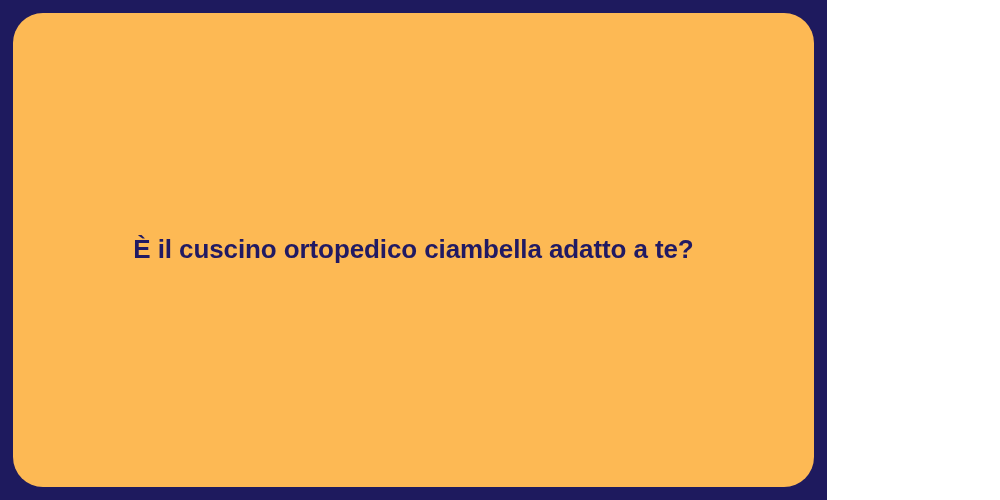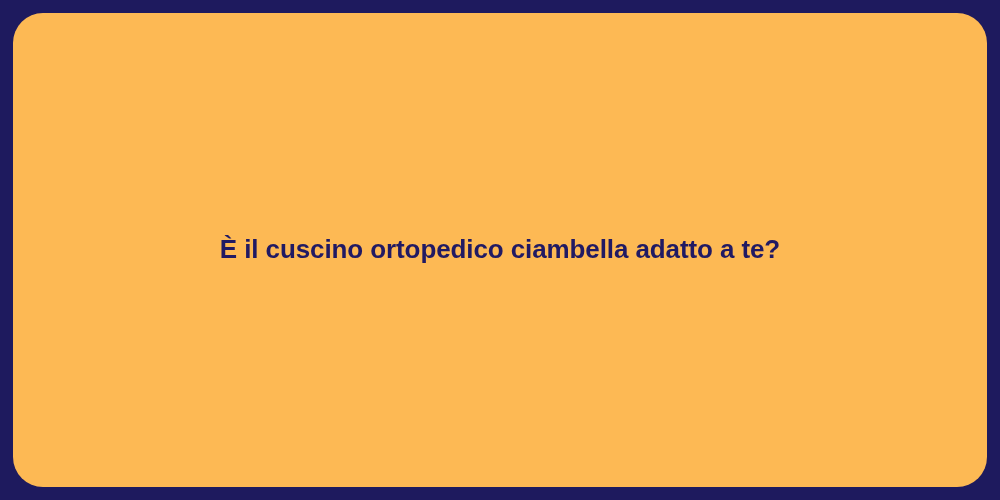--- a/index.html
+++ b/index.html
@@ -10,21 +10,21 @@
   body {
     width: 1000px;
     height: 500px;
     overflow: hidden;
     font-family: "Liberation Sans", sans-serif;
   }
 
   .banner-frame {
     position: relative;
     box-sizing: border-box;
-    width: 1000px;
+    width: 827px;
     height: 500px;
     background: #1E1A5E;
     padding: 13px;
   }
 
   .banner-panel {
     position: relative;
     box-sizing: border-box;
     width: 100%;
     height: 100%;

